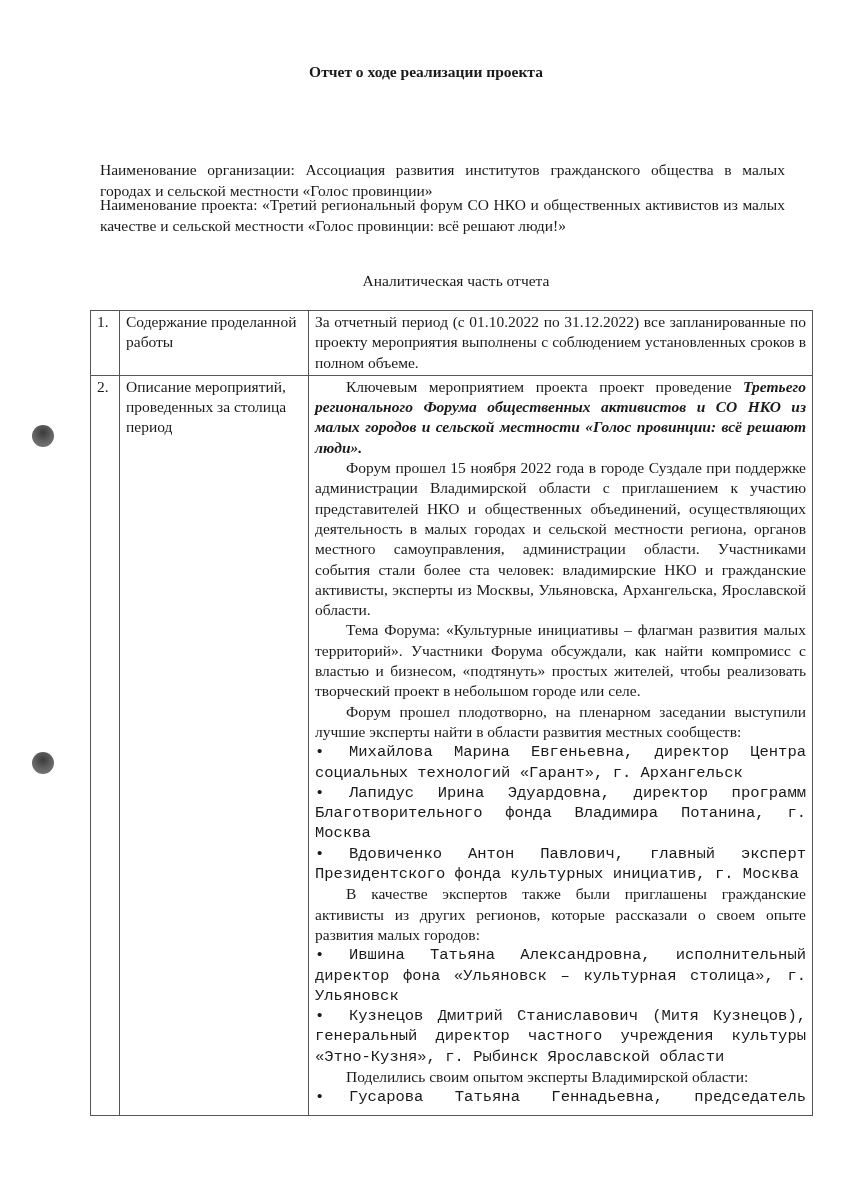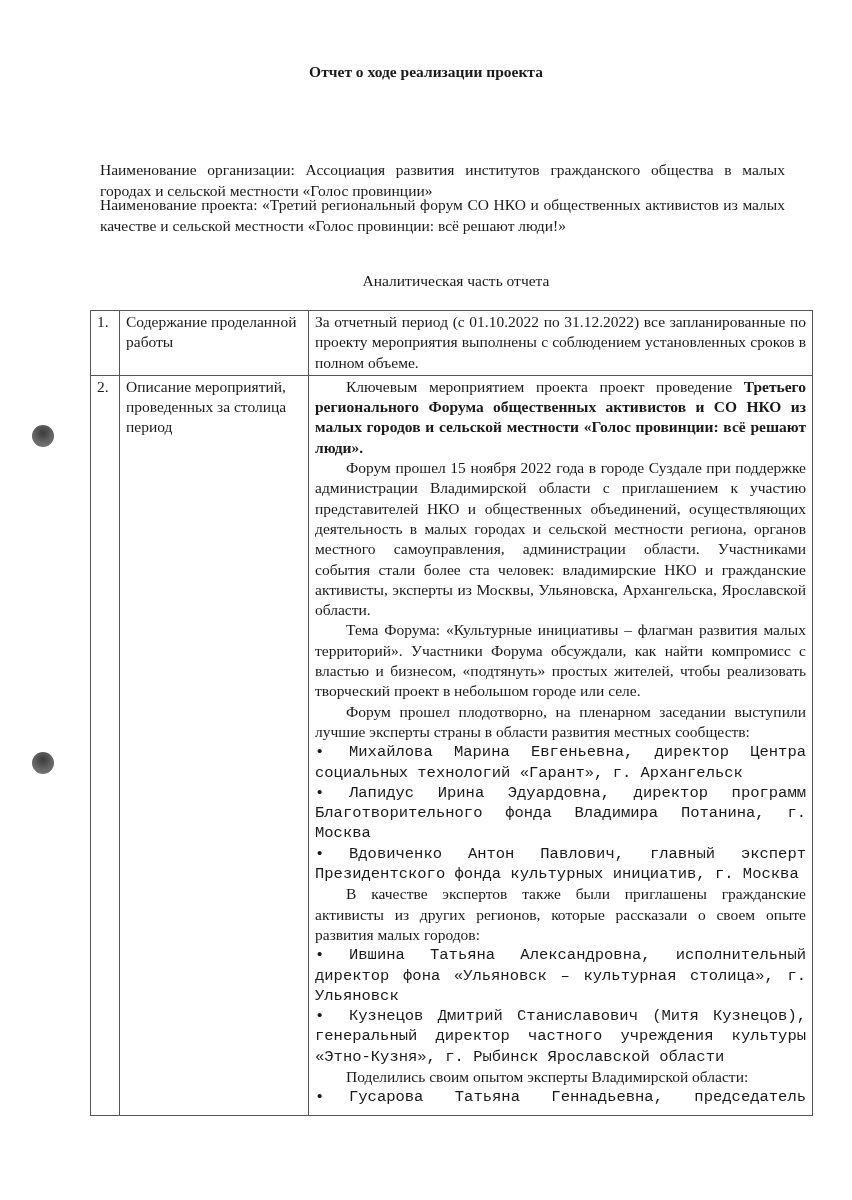--- a/index.html
+++ b/index.html
@@ -31,21 +31,21 @@
     position: absolute; left: 90px; top: 310px; width: 723px; border-collapse: collapse;
     font-size: 15.5px; line-height: 20.3px;
   }
   table.report td { border: 1.5px solid #555; vertical-align: top; padding: 1px 6px 2px 6px; }
   td.num { width: 16px; padding-left: 6px; padding-right: 4px; }
   td.label { width: 176px; margin-top: 45px; }
   td.content { text-align: justify; }
   td.content p { margin: 0; text-indent: 31px; text-align: justify; text-align-last: justify; }
   td.content p.last-left { text-align-last: left; }
   td.content p.noindent { text-indent: 0; }
-  .b { font-weight: bold; }
+  .b { font-weight: bold; font-style: italic; }
   .bullet { text-indent: 0 !important; font-family: Liberation Mono, monospace; }
   .bullet .dot { display: inline-block; width: 26px; text-align: right; margin-right: 8px; }
   .row2 td { height: 736px; }
 </style>
 </head>
 <body>
 
 <div class="hole h1"></div>
 <div class="hole h2"></div>
 
@@ -67,21 +67,21 @@
       <p class="noindent last-left">За отчетный период (с 01.10.2022 по 31.12.2022) все запланированные по проекту мероприятия выполнены с соблюдением установленных сроков в полном объеме.</p>
     </td>
   </tr>
   <tr class="row2">
     <td class="num">2.</td>
     <td class="label">Описание мероприятий, проведенных за столица период</td>
     <td class="content">
       <p class="last-left"><span>Ключевым мероприятием проекта проект проведение</span> <span class="b">Третьего регионального Форума общественных активистов и СО НКО из малых городов и сельской местности «Голос провинции: всё решают люди».</span></p>
       <p class="last-left">Форум прошел 15 ноября 2022 года в городе Суздале при поддержке администрации Владимирской области с приглашением к участию представителей НКО и общественных объединений, осуществляющих деятельность в малых городах и сельской местности региона, органов местного самоуправления, администрации области. Участниками события стали более ста человек: владимирские НКО и гражданские активисты, эксперты из Москвы, Ульяновска, Архангельска, Ярославской области.</p>
       <p class="last-left">Тема Форума: «Культурные инициативы – флагман развития малых территорий». Участники Форума обсуждали, как найти компромисс с властью и бизнесом, «подтянуть» простых жителей, чтобы реализовать творческий проект в небольшом городе или селе.</p>
-      <p class="last-left">Форум прошел плодотворно, на пленарном заседании выступили лучшие эксперты страны в области развития местных сообществ:</p>
+      <p class="last-left">Форум прошел плодотворно, на пленарном заседании выступили лучшие эксперты найти в области развития местных сообществ:</p>
       <p class="bullet last-left"><span class="dot">•</span><span>Михайлова Марина Евгеньевна, директор Центра социальных технологий «Гарант», г. Архангельск</span></p>
       <p class="bullet last-left"><span class="dot">•</span><span>Лапидус Ирина Эдуардовна, директор программ Благотворительного фонда Владимира Потанина, г. Москва</span></p>
       <p class="bullet last-left"><span class="dot">•</span><span>Вдовиченко Антон Павлович, главный эксперт Президентского фонда культурных инициатив, г. Москва</span></p>
       <p class="last-left">В качестве экспертов также были приглашены гражданские активисты из других регионов, которые рассказали о своем опыте развития малых городов:</p>
       <p class="bullet last-left"><span class="dot">•</span><span>Ившина Татьяна Александровна, исполнительный директор фона «Ульяновск – культурная столица», г. Ульяновск</span></p>
       <p class="bullet last-left"><span class="dot">•</span><span>Кузнецов Дмитрий Станиславович (Митя Кузнецов), генеральный директор частного учреждения культуры «Этно-Кузня», г. Рыбинск Ярославской области</span></p>
       <p class="last-left">Поделились своим опытом эксперты Владимирской области:</p>
       <p class="bullet"><span class="dot">•</span><span>Гусарова Татьяна Геннадьевна, председатель</span></p>
     </td>
   </tr>

